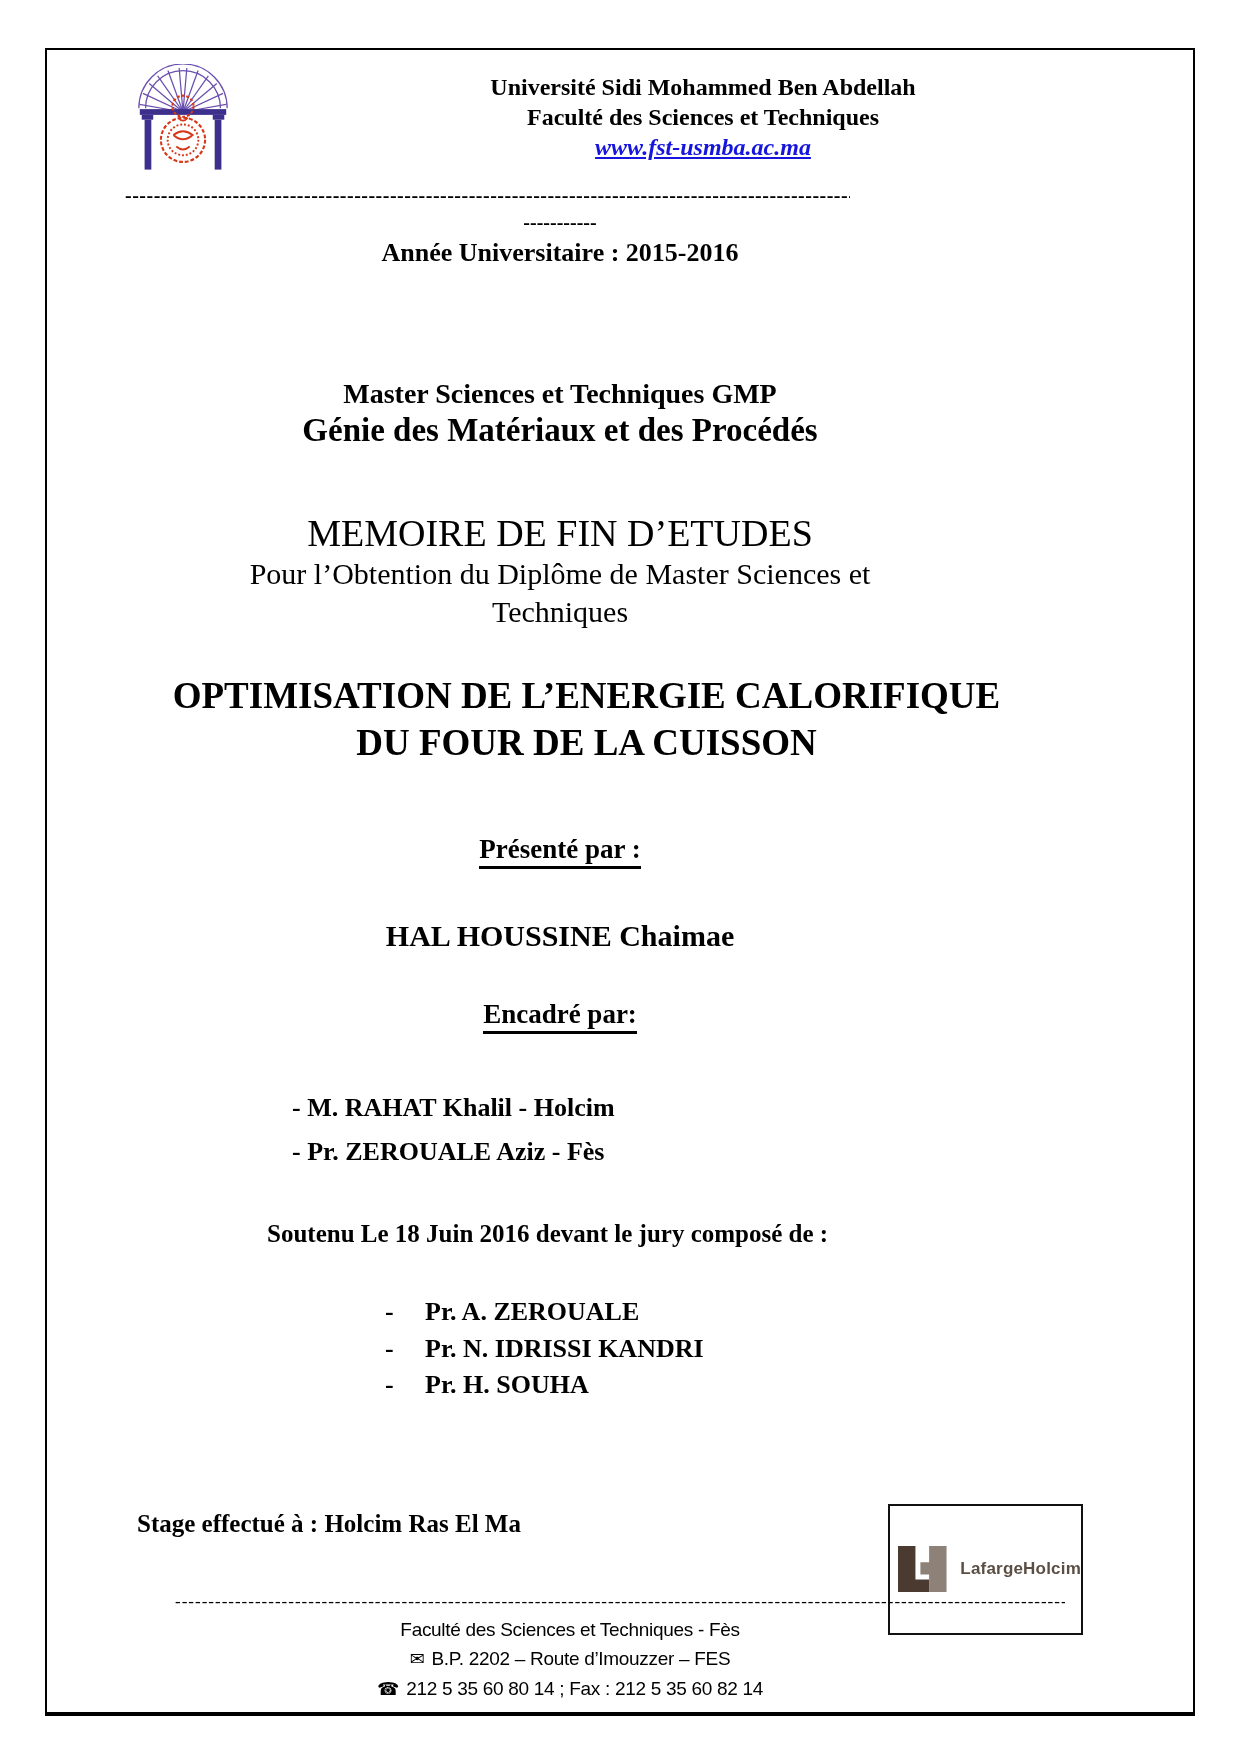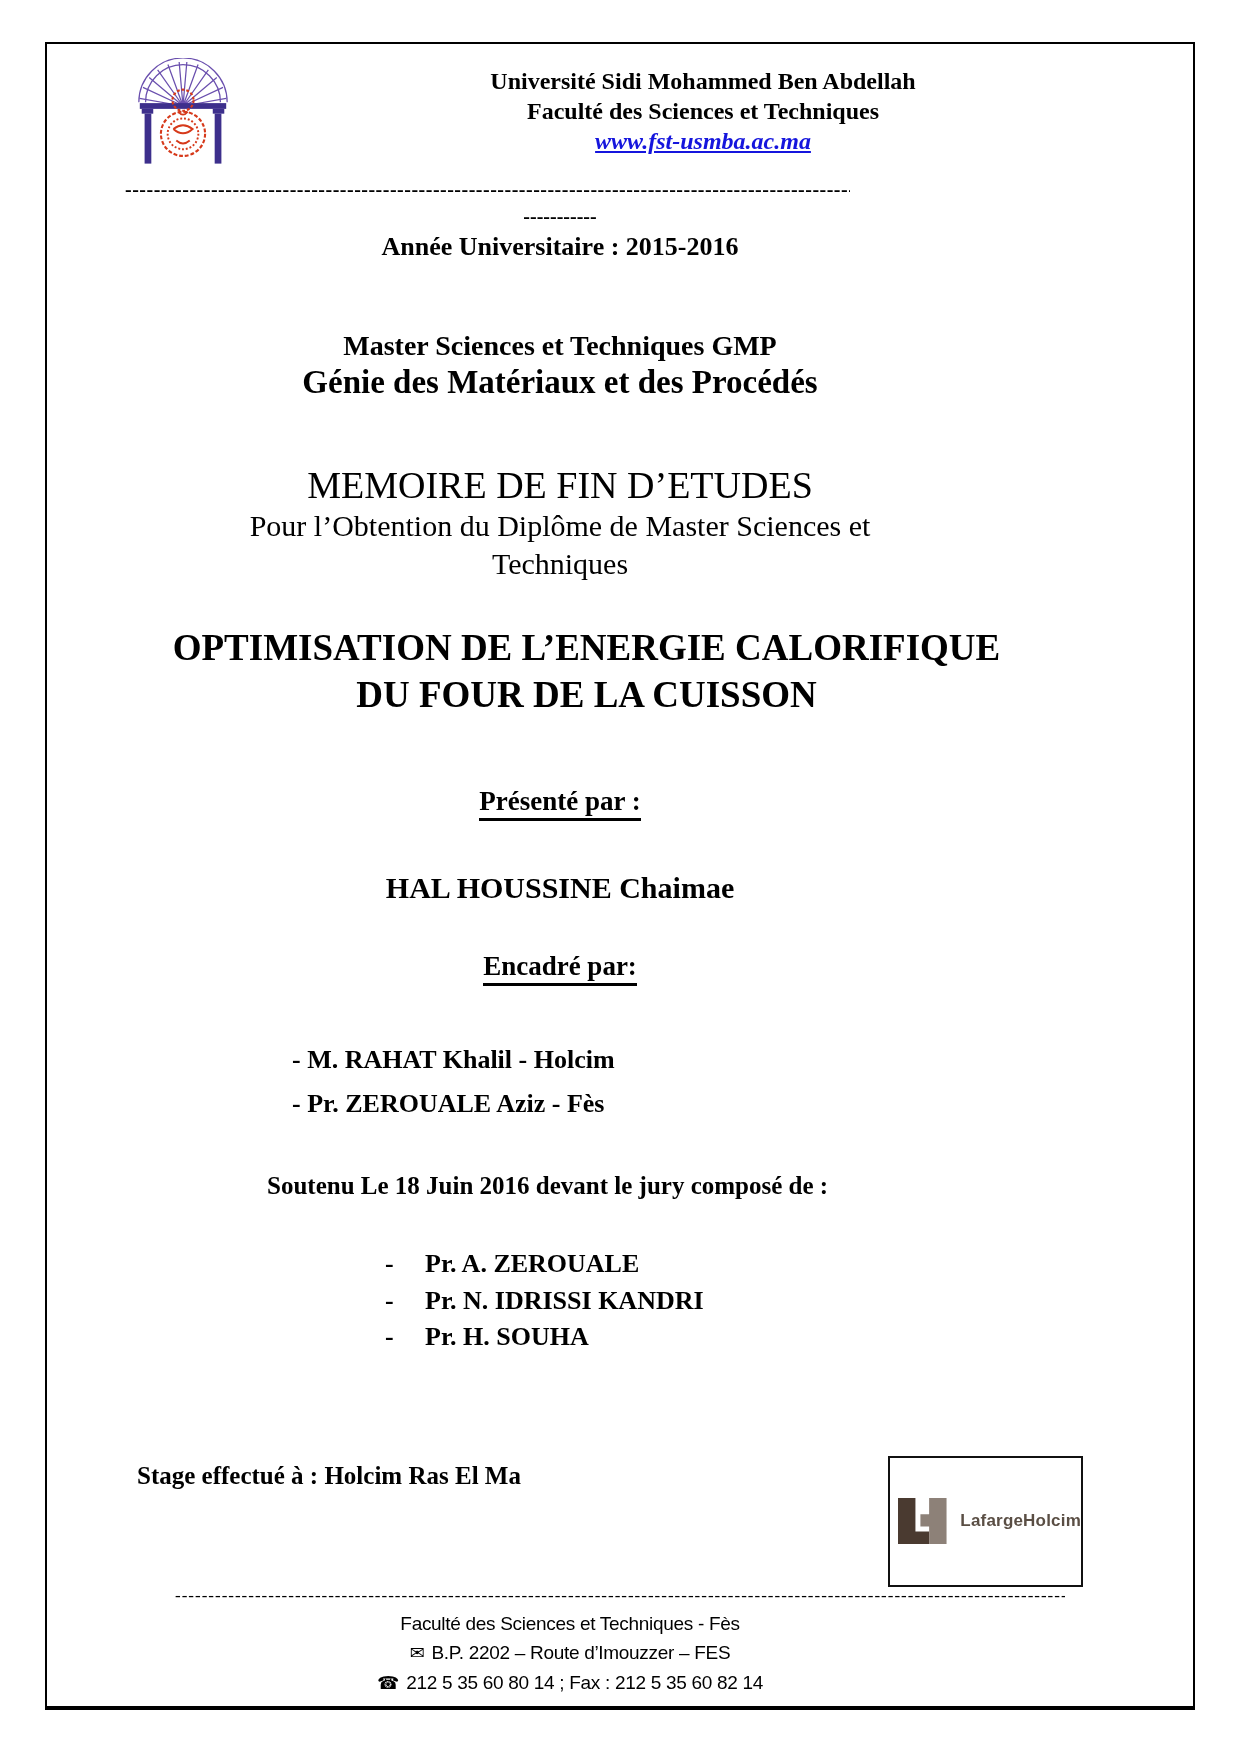--- a/index.html
+++ b/index.html
@@ -1,38 +1,38 @@
 <!DOCTYPE html>
 <html><head>
 <meta charset="utf-8">
 <style>
   html,body { margin:0; padding:0; background:#ffffff; }
   body {
     width:1241px; height:1754px; position:relative;
     font-family:"Liberation Serif","DejaVu Serif",serif; color:#000;
   }
   .frame {
-    position:absolute; left:45px; top:42px; width:1150px; height:1668px;
+    position:absolute; left:45px; top:48px; width:1150px; height:1668px;
     border:2px solid #000; border-bottom-width:4px; box-sizing:border-box;
     background:#fff;
   }
   .header { display:flex; align-items:flex-start; padding:14px 36px 0 70px; }
   .emblem svg { width:132px; height:120px; display:block; }
   .header-text { flex:1; text-align:center; padding-top:8px; }
   .h-line { font-weight:bold; font-size:24px; line-height:1.25; }
   .h-link { color:#1515dd; font-weight:bold; font-style:italic; text-decoration:underline; font-size:24px; line-height:1.3; display:inline-block; cursor:pointer; }
   .fst-logo svg { width:124px; height:104px; display:block; }
 
   .dash-long { margin:0 0 0 78px; width:725px; overflow:hidden; white-space:nowrap; font-weight:bold; font-size:20px; letter-spacing:0.5px; }
   .centered { text-align:center; padding-right:120px; }
   .title-centered { text-align:center; padding-right:67px; }
   .dash-short { font-weight:bold; font-size:20px; margin-top:4px; }
   .year { font-weight:bold; font-size:26px; margin-top:4px; }
 
-  .program1 { margin-top:68px; font-size:28px; font-weight:bold; }
+  .program1 { margin-top:110px; font-size:28px; font-weight:bold; }
   .program2 { font-size:33px; font-weight:bold; margin-top:2px; }
   .mem1 { margin-top:62px; font-size:38px; }
   .mem2 { font-size:30px; line-height:1.25; }
   .title1 { margin-top:44px; font-size:37px; font-weight:bold; }
   .title2 { font-size:37px; font-weight:bold; margin-top:4px; }
 
   .plabel { margin-top:70px; }
   .elabel { margin-top:46px; }
   .ul { display:inline-block; border-bottom:3px solid #000; padding-bottom:1px; font-weight:bold; font-size:27px; }
   .name { margin-top:50px; font-size:30px; font-weight:bold; }

